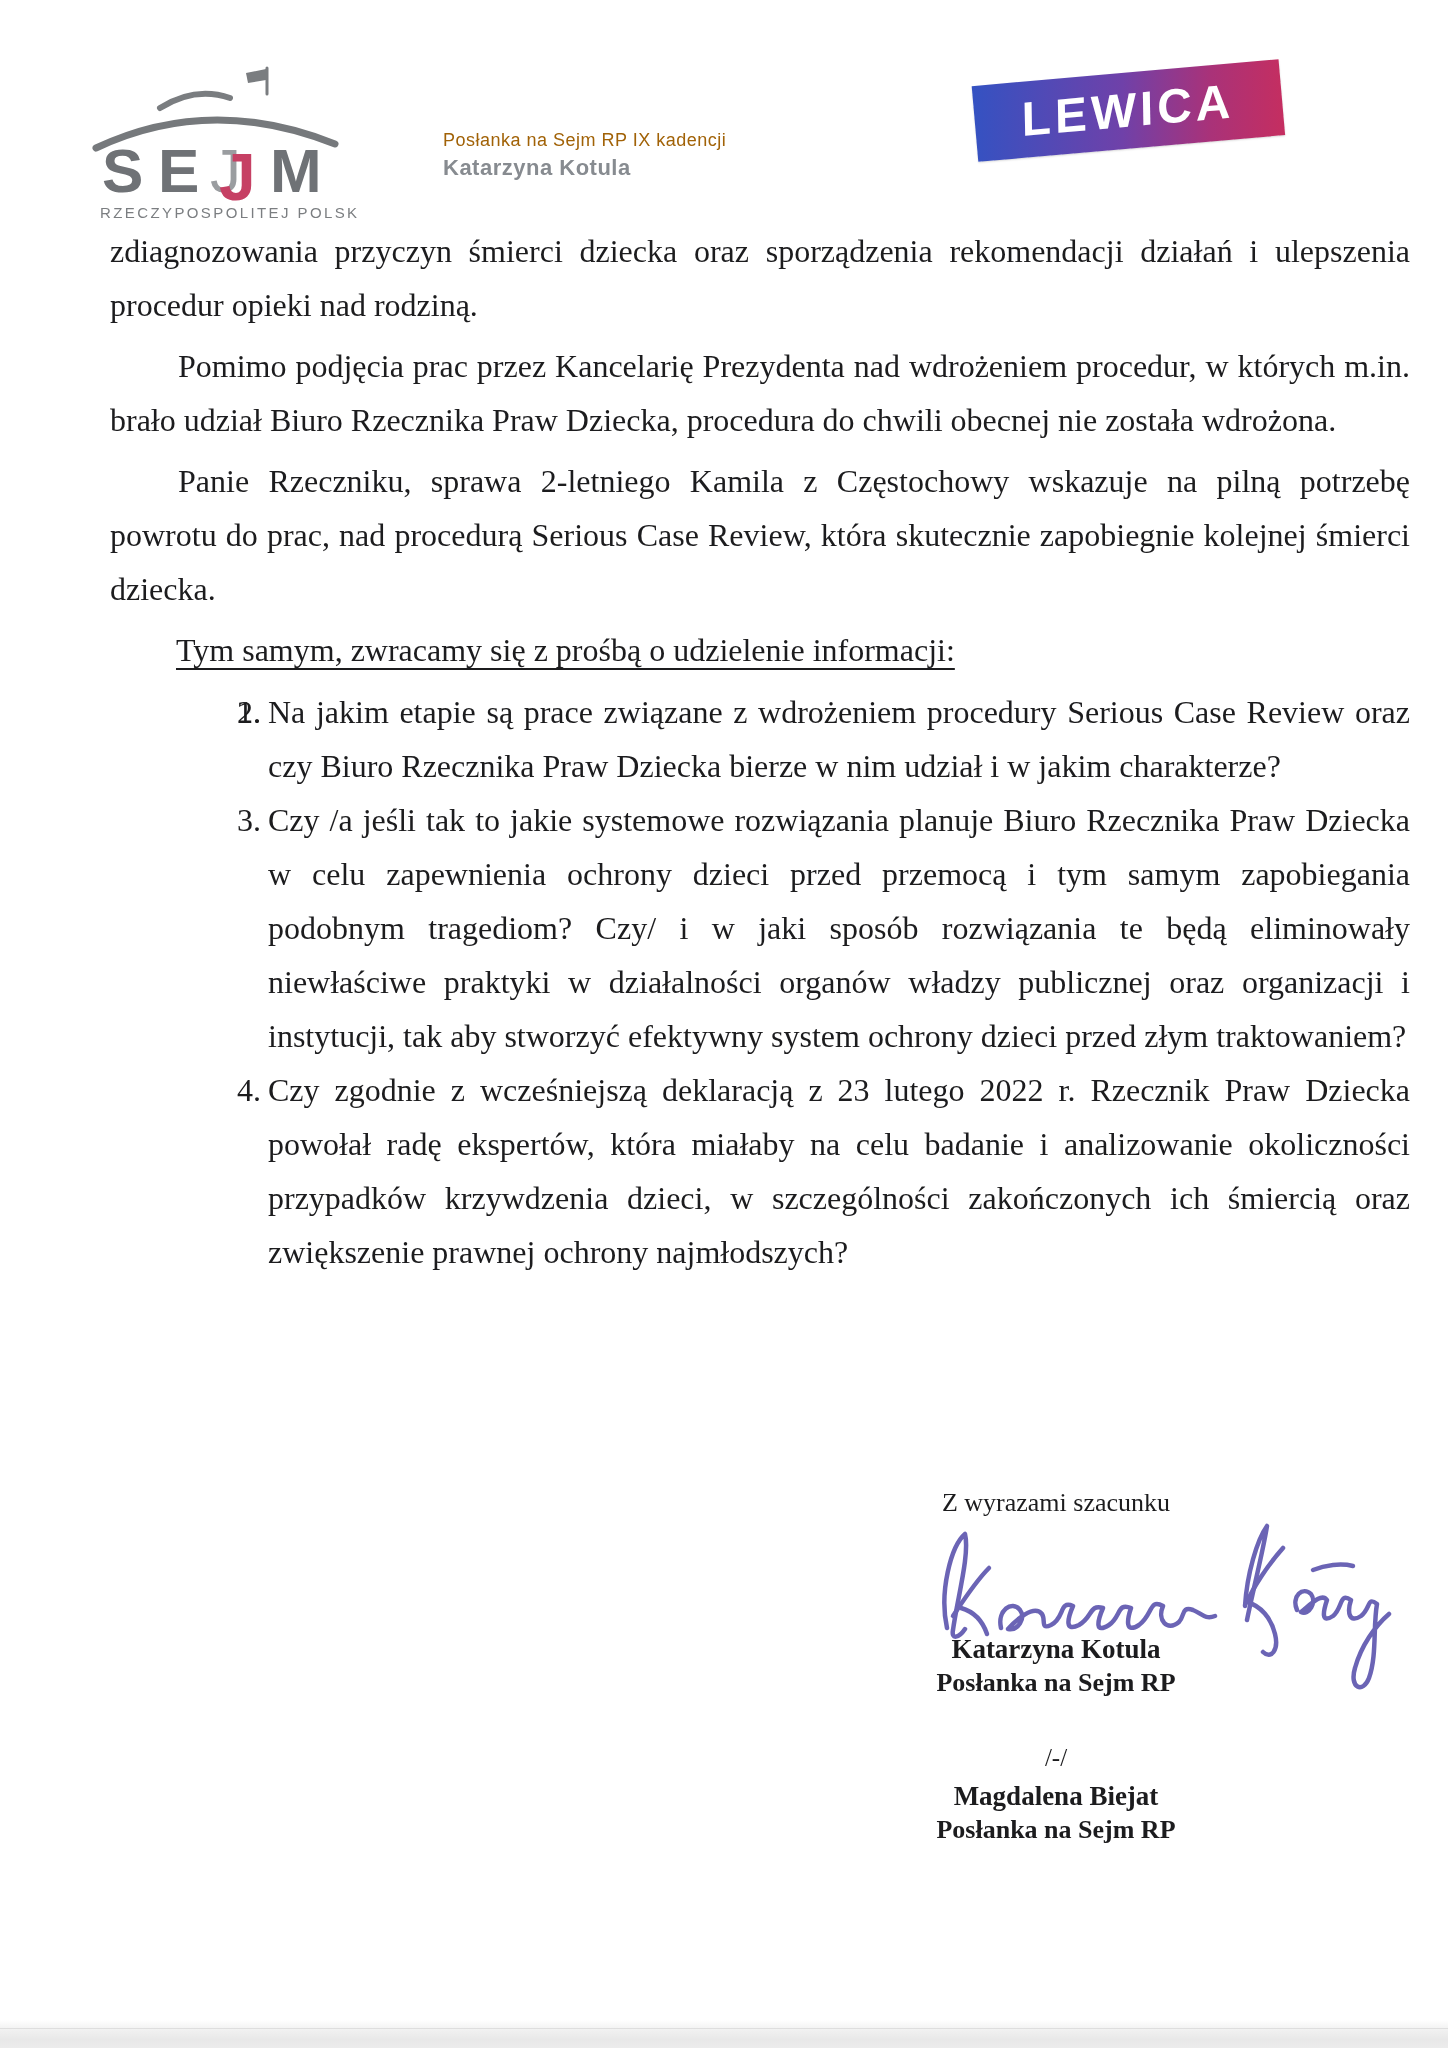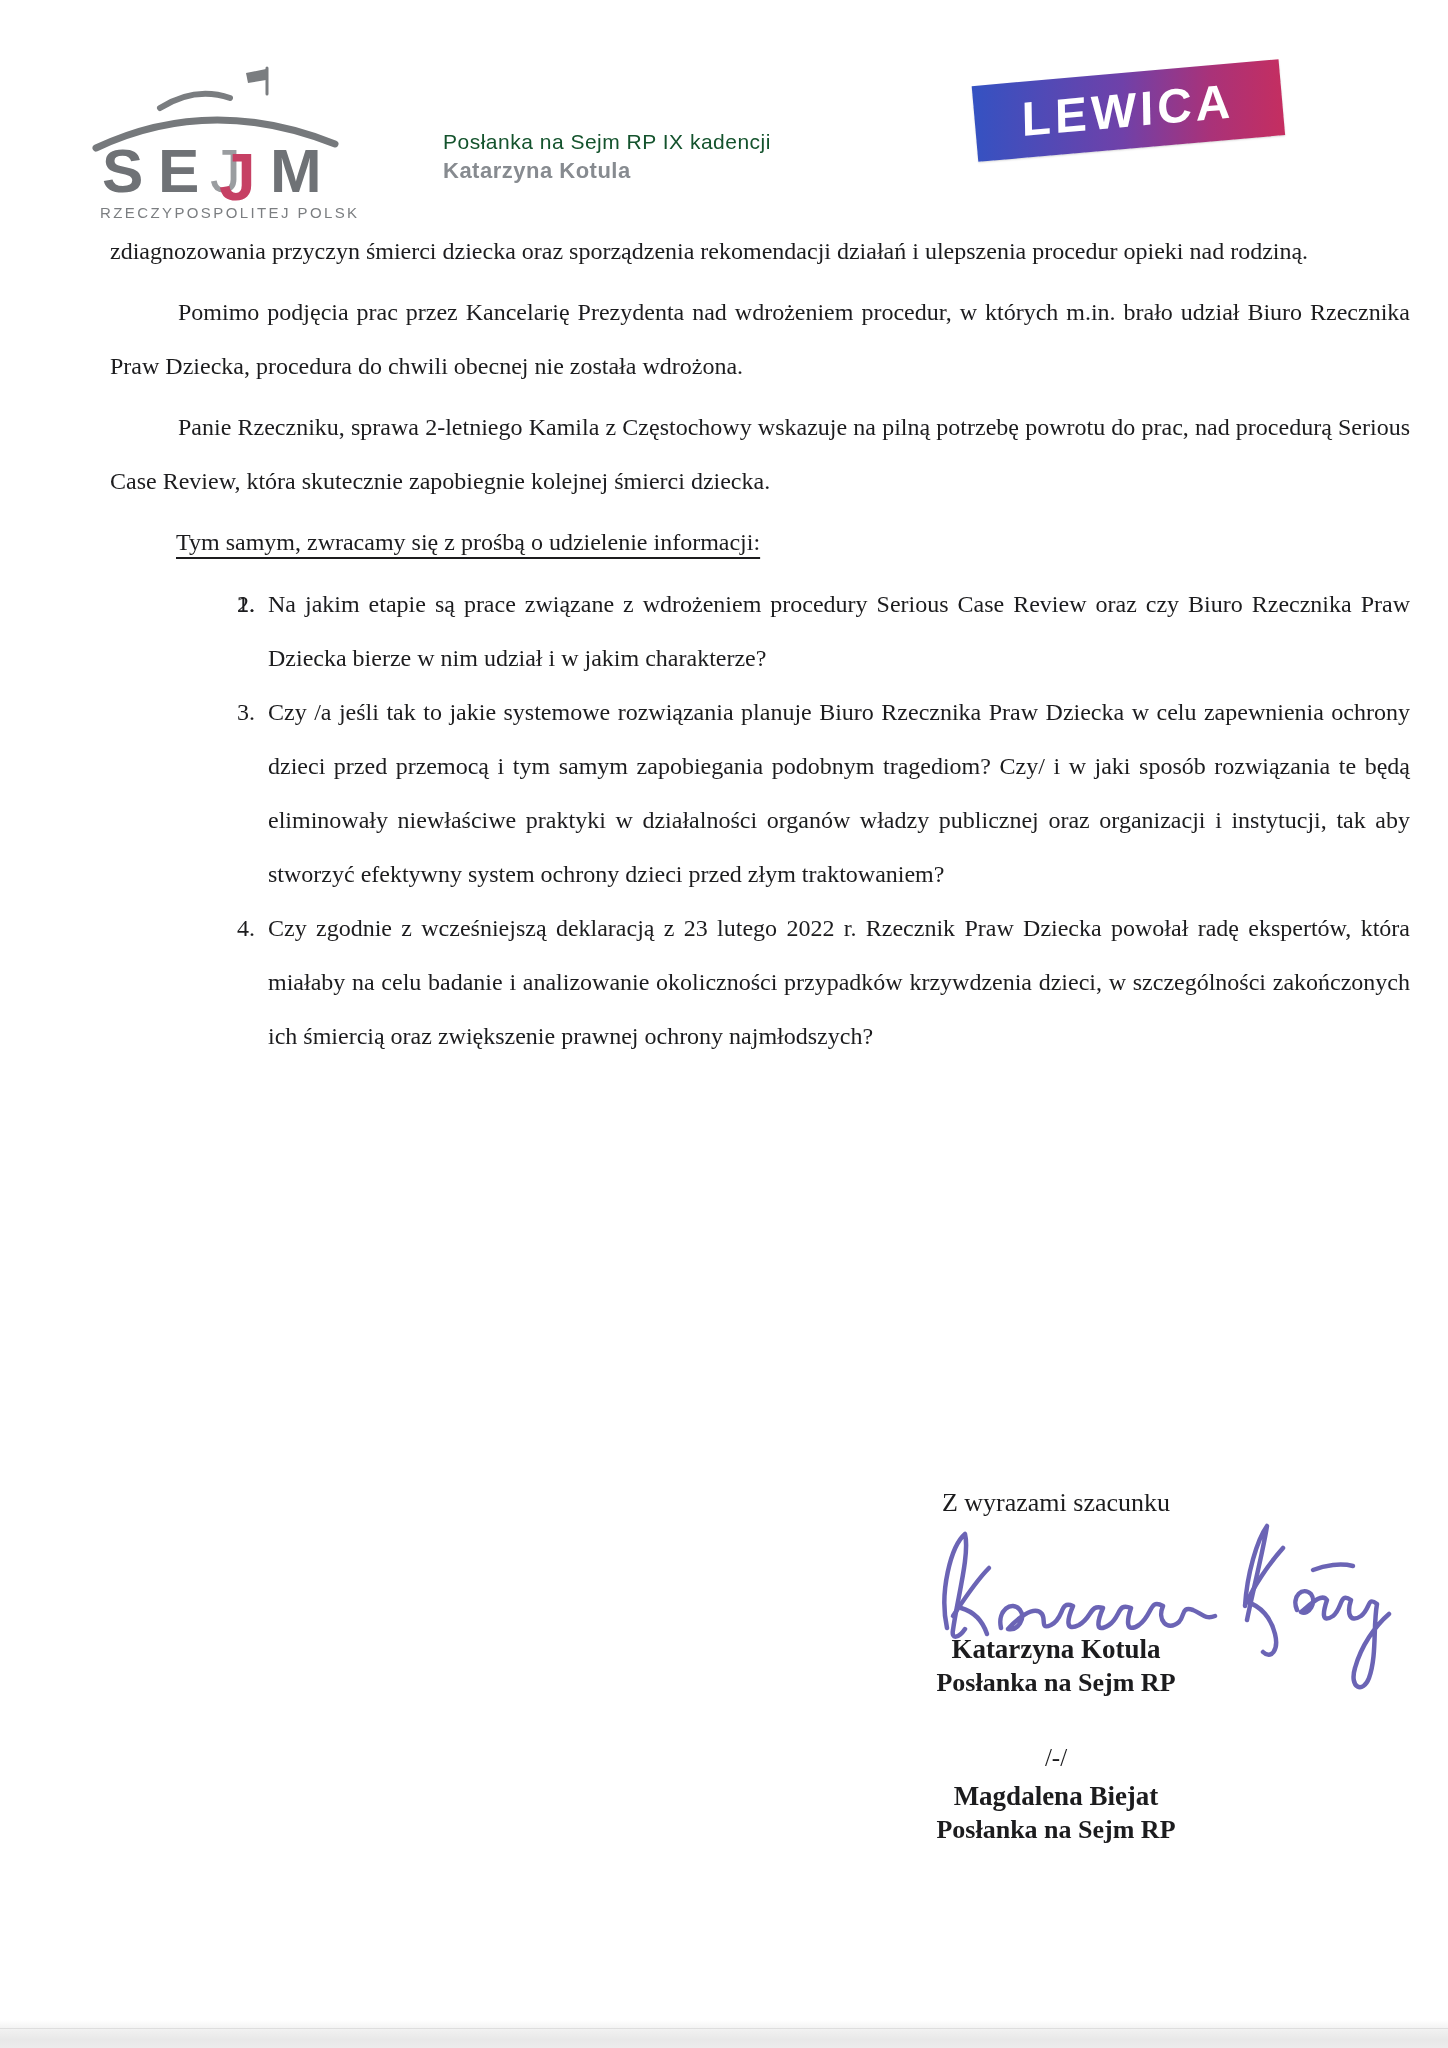--- a/index.html
+++ b/index.html
@@ -8,40 +8,40 @@
     background:#ffffff; overflow:hidden;
     font-family:"Liberation Serif", serif;
     color:#1c1c1e;
     -webkit-font-smoothing:antialiased;
   }
   .page { position:absolute; inset:0; }
 
   
   .sejm-logo { position:absolute; left:88px; top:52px; width:270px; height:175px; }
   .deputy-info { position:absolute; left:443px; top:130px; font-family:"Liberation Sans", sans-serif; }
-  .deputy-line1 { font-size:21px; color:#14532d; letter-spacing:.5px; }
+  .deputy-line1 { font-size:18px; color:#a16207; letter-spacing:.5px; }
   .deputy-line2 { font-size:22px; color:#878b90; font-weight:700; margin-top:4px; letter-spacing:.5px; }
 
   .lewica-logo {
     position:absolute; left:975px; top:86px; width:308px; height:76px;
     transform:rotate(-5deg); transform-origin:left center;
     background:linear-gradient(95deg,#3452c2 0%,#6f41a9 48%,#a93279 76%,#c52e60 100%);
     display:flex; align-items:center; justify-content:center;
     box-shadow:0 1px 2px rgba(0,0,0,.15);
   }
   .lewica-text {
     color:#ffffff; font-family:"Liberation Sans", sans-serif;
     font-weight:800; font-size:48px; letter-spacing:4px;
     transform:skewX(-4deg); line-height:1;
   }
 
   
   .letter-body {
     position:absolute; left:110px; top:224px; width:1300px;
-    font-size:24px; line-height:54px; text-align:justify;
+    font-size:32px; line-height:54px; text-align:justify;
   }
   .letter-body p { margin:0 0 7px 0; }
   p.indented { text-indent:68px; }
   .request-heading { margin-left:66px !important; text-align:left; }
   .request-heading span {
     text-decoration:underline; text-decoration-thickness:2px; text-underline-offset:7px;margin-top:20px;
   }
   ol.questions { list-style:none; margin:8px 0 0 0; padding:0; }
   ol.questions li { position:relative; padding-left:158px; text-align:justify; margin:0; }
   .q-num { position:absolute; left:127px; top:0; }

